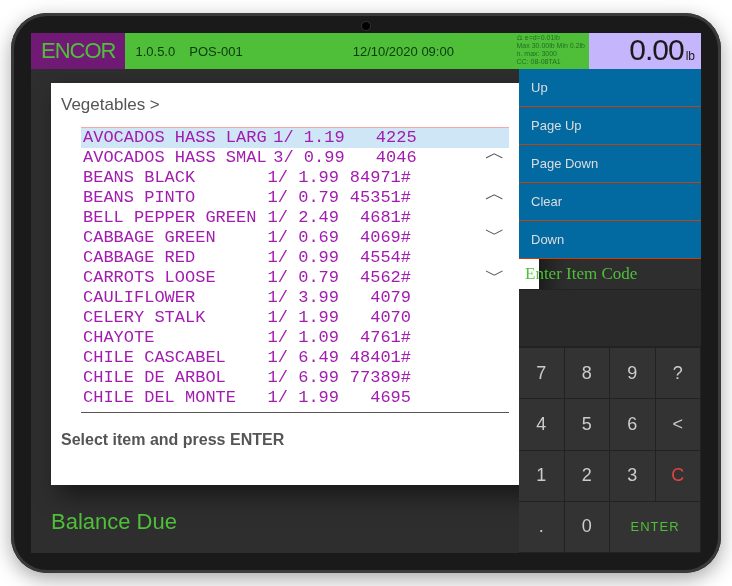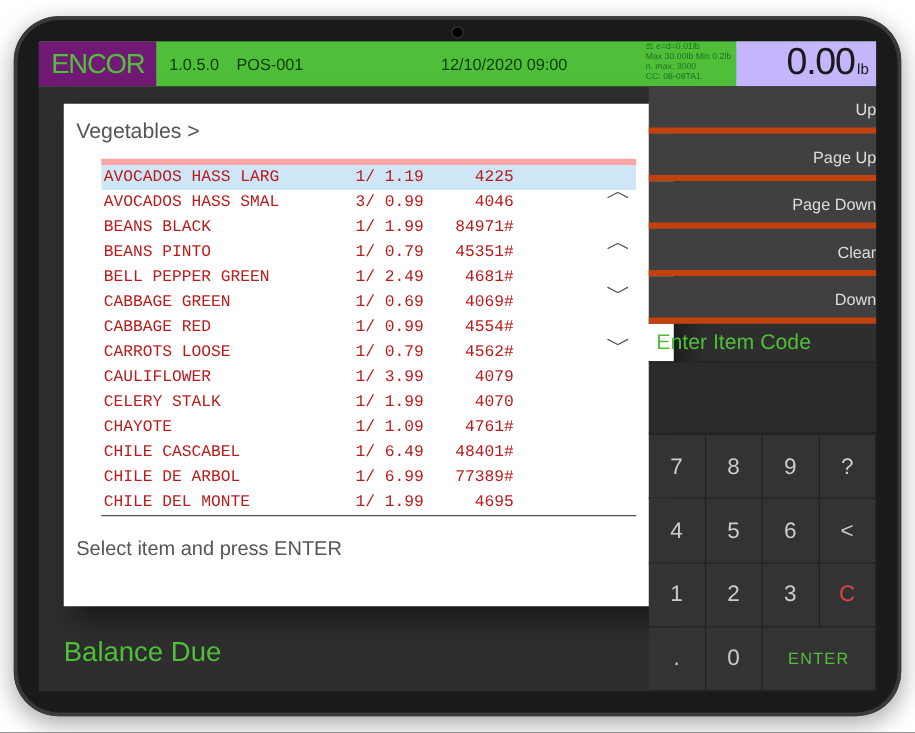--- a/index.html
+++ b/index.html
@@ -109,37 +109,37 @@
   }
   .breadcrumb {
     font-size: 17px;
     font-weight: 300;
     color: #555;
     padding: 12px 10px 6px 10px;
     font-family: "Segoe UI", Arial, sans-serif;
   }
   .list {
     margin: 6px 30px 0 30px;
-    border-top: 5px solid #fca5a5;
+    border-top: 1px solid #fca5a5;
     border-bottom: 1px solid #555;
     font-family: "Courier New", monospace;
-    font-size: 13px;
-    color: #b91c1c;
+    font-size: 17px;
+    color: #a21caf;
     line-height: 20px;
     height: 286px;
     overflow: hidden;
   }
   .row { display: flex; padding: 0 2px; }
   .row.sel { background: #cfe6f7; }
   .row .name { flex: 0 0 178px; white-space: pre; }
   .row .price { flex: 0 0 78px; text-align: right; white-space: pre; }
   .row .code { flex: 0 0 72px; text-align: right; white-space: pre; }
   .prompt {
     font-size: 16px;
-    font-weight: 400;
+    font-weight: 700;
     color: #555;
     padding: 18px 10px 0 10px;
     font-family: "Segoe UI", Arial, sans-serif;
   }
   .scroll-hint {
     position: absolute;
     left: 452px;
     top: 70px;
     width: 24px;
     display: flex;
@@ -175,33 +175,32 @@
     width: 182px;
     display: flex;
     flex-direction: column;
   }
   .navbtn {
     height: 38px;
     line-height: 38px;
     padding-left: 12px;
     font-size: 13px;
     color: #ddd;
-    border-bottom: 5px solid #c2410c;
-    background: #404040;
+    border-bottom: 1px solid #c2410c;
+    background: #0369a1;
     cursor: pointer;
-    text-align: right;
   }
   .item-code-label {
     height: 30px;
     line-height: 30px;
     padding-left: 6px;
     font-size: 17px;
     color: #4fbf3a;
     font-weight: 300;
-    font-family: Liberation Sans, sans-serif;
+    font-family: Liberation Serif, serif;
   }
   .code-input {
     height: 58px;
     background: #2a2a2a;
     border-top: 1px solid #222;
     border-bottom: 1px solid #222;
   }
   .keypad {
     flex: 1;
     display: grid;

